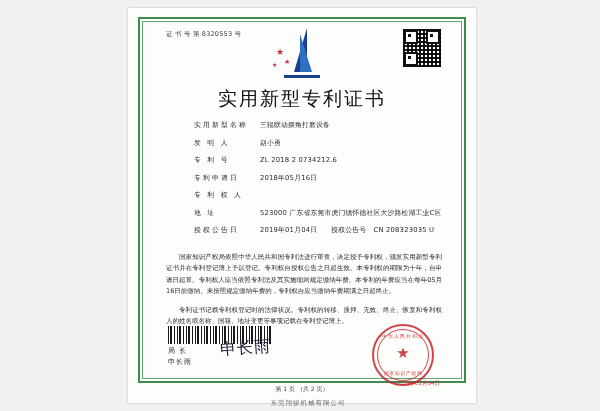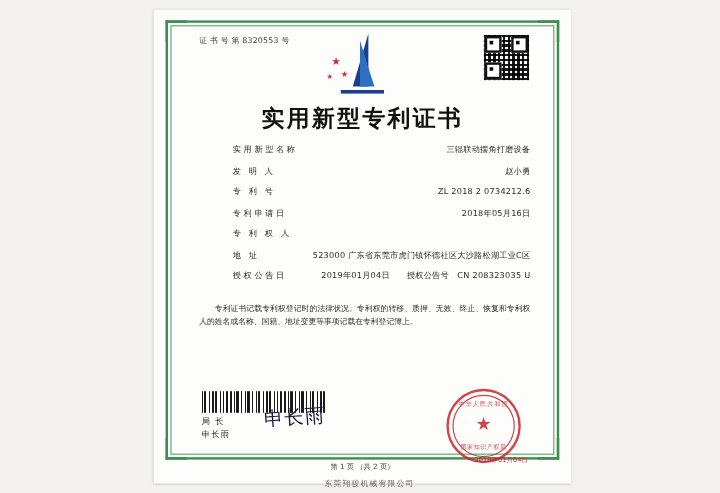--- a/index.html
+++ b/index.html
@@ -142,21 +142,21 @@
     background: #1b3f8f;
   }
 
   .title {
     position: absolute;
     left: 0; right: 0;
     top: 78px;
     text-align: center;
     font-family: "DejaVu Serif", serif;
     font-size: 19px;
-    font-weight: bold;
+    font-weight: normal;
     letter-spacing: 2px;
     color: #111;
   }
 
   .fields {
     position: absolute;
     left: 38px;
     right: 34px;
     top: 112px;
     font-size: 6.8px;
@@ -171,21 +171,20 @@
   .field-label {
     width: 66px;
     flex: none;
     letter-spacing: 2.2px;
     white-space: nowrap;
     margin-left: 28px;
   }
   .field-value {
     flex: 1;
     letter-spacing: 0.2px;
-    text-align: right;
   }
 
   .paragraphs {
     position: absolute;
     left: 38px;
     right: 34px;
     top: 244px;
     font-size: 6.5px;
     color: #2b2b2b;
     line-height: 1.75;
@@ -377,20 +376,21 @@
           &nbsp;&nbsp;&nbsp;&nbsp;
           <span>授权公告号</span>
           &nbsp;
           <span>CN 208323035 U</span>
         </div>
       </div>
 
     </div>
 
     <div class="paragraphs">
+      <p>国家知识产权局依照中华人民共和国专利法进行审查，决定授予专利权，颁发实用新型专利证书并在专利登记簿上予以登记。专利权自授权公告之日起生效。本专利权的期限为十年，自申请日起算。专利权人应当依照专利法及其实施细则规定缴纳年费。本专利的年费应当在每年05月16日前缴纳。未按照规定缴纳年费的，专利权自应当缴纳年费期满之日起终止。</p>
       <p>专利证书记载专利权登记时的法律状况。专利权的转移、质押、无效、终止、恢复和专利权人的姓名或名称、国籍、地址变更等事项记载在专利登记簿上。</p>
     </div>
 
     <div class="barcode"></div>
 
     <div class="sign-block">
       <div>局 长</div>
       <div>申长雨</div>
     </div>
 

